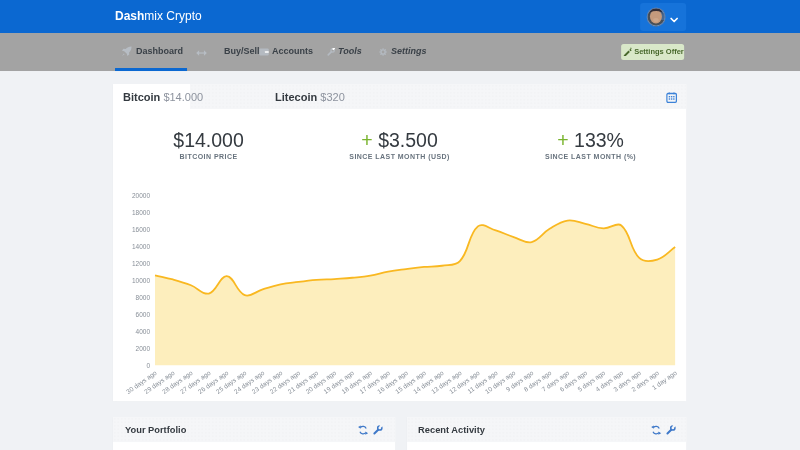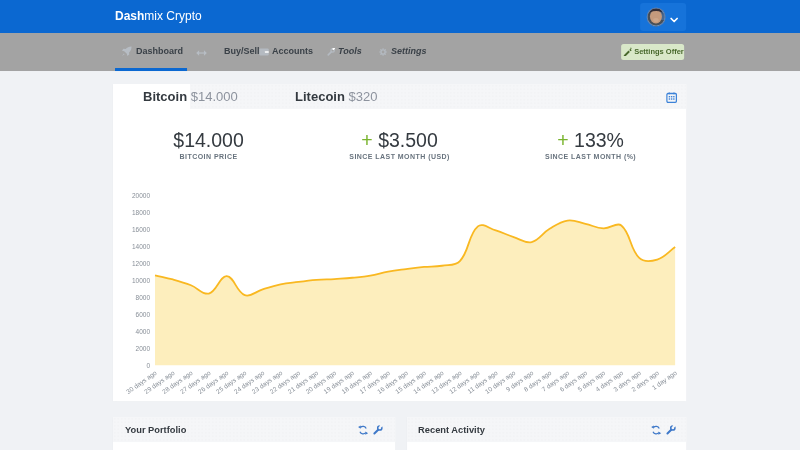--- a/index.html
+++ b/index.html
@@ -14,21 +14,21 @@
 #nav { left:0; top:33px; width:800px; height:37.5px; background:#a3a3a3;padding-left:27px; }
 .nitem { will-change:transform; position:absolute; top:0; height:37px; line-height:37px; font-size:9px; font-weight:700; color:#3a4148; }
 .nicon { position:absolute; top:13.5px; }
 #under { left:114.5px; top:34.5px; width:72.5px; height:3px; background:#0b68d1; position:absolute; }
 #badge { left:621px; top:11px; padding-left:2px; width:63px; height:16px; background:#d9e8c9; border-radius:2.5px; color:#48682c; font-size:7.5px; font-weight:700; text-align:center; line-height:16px; position:absolute; }
 #badge span, .lg { will-change:transform; display:inline-block; }
 
 #card { left:113px; top:83.5px; width:573px; height:317.5px; background:#fff; box-shadow:0 1px 2px rgba(0,0,0,.04); }
 #tabbar { left:0; top:0; width:573px; height:25.5px; background:#f5f6f8; background-image:radial-gradient(rgba(0,0,0,0.038) 0.55px, transparent 0.65px); background-size:3.5px 3.5px; position:absolute; }
 #tab1 { left:0; top:0; width:76.5px; height:25.5px; background:#fff; position:absolute; }
-.tabtxt { will-change:transform; position:absolute; top:0; height:25.5px; line-height:26px; font-size:13px; font-weight:700; color:#343a40;margin-left:20px; }
+.tabtxt { will-change:transform; position:absolute; top:0; height:25.5px; line-height:26px; font-size:11px; font-weight:700; color:#343a40; }
 .tabtxt span { font-weight:400; color:#8d939e; }
 
 .statnum { will-change:transform; position:absolute; top:45px; width:191px; text-align:center; font-size:19.5px; font-weight:400; color:#343a40; }
 .statnum i { font-style:normal; color:#79b42e; }
 .statlab { will-change:transform; position:absolute; top:69.5px; width:191px; text-align:center; font-size:7px; font-weight:700; color:#68737e; letter-spacing:0.45px; }
 
 .bcard { top:416.5px; height:34px; background:#fff; box-shadow:0 1px 2px rgba(0,0,0,.04); }
 .bhead { position:absolute; left:0; top:0; width:100%; height:25.5px; background:#f5f6f8; background-image:radial-gradient(rgba(0,0,0,0.038) 0.55px, transparent 0.65px); background-size:3.5px 3.5px; }
 .btitle { will-change:transform; position:absolute; left:11.5px; top:0; height:25.5px; line-height:26px; font-size:9.3px; font-weight:700; color:#343a40; }
 svg text { font-family:"Liberation Sans", sans-serif; }

